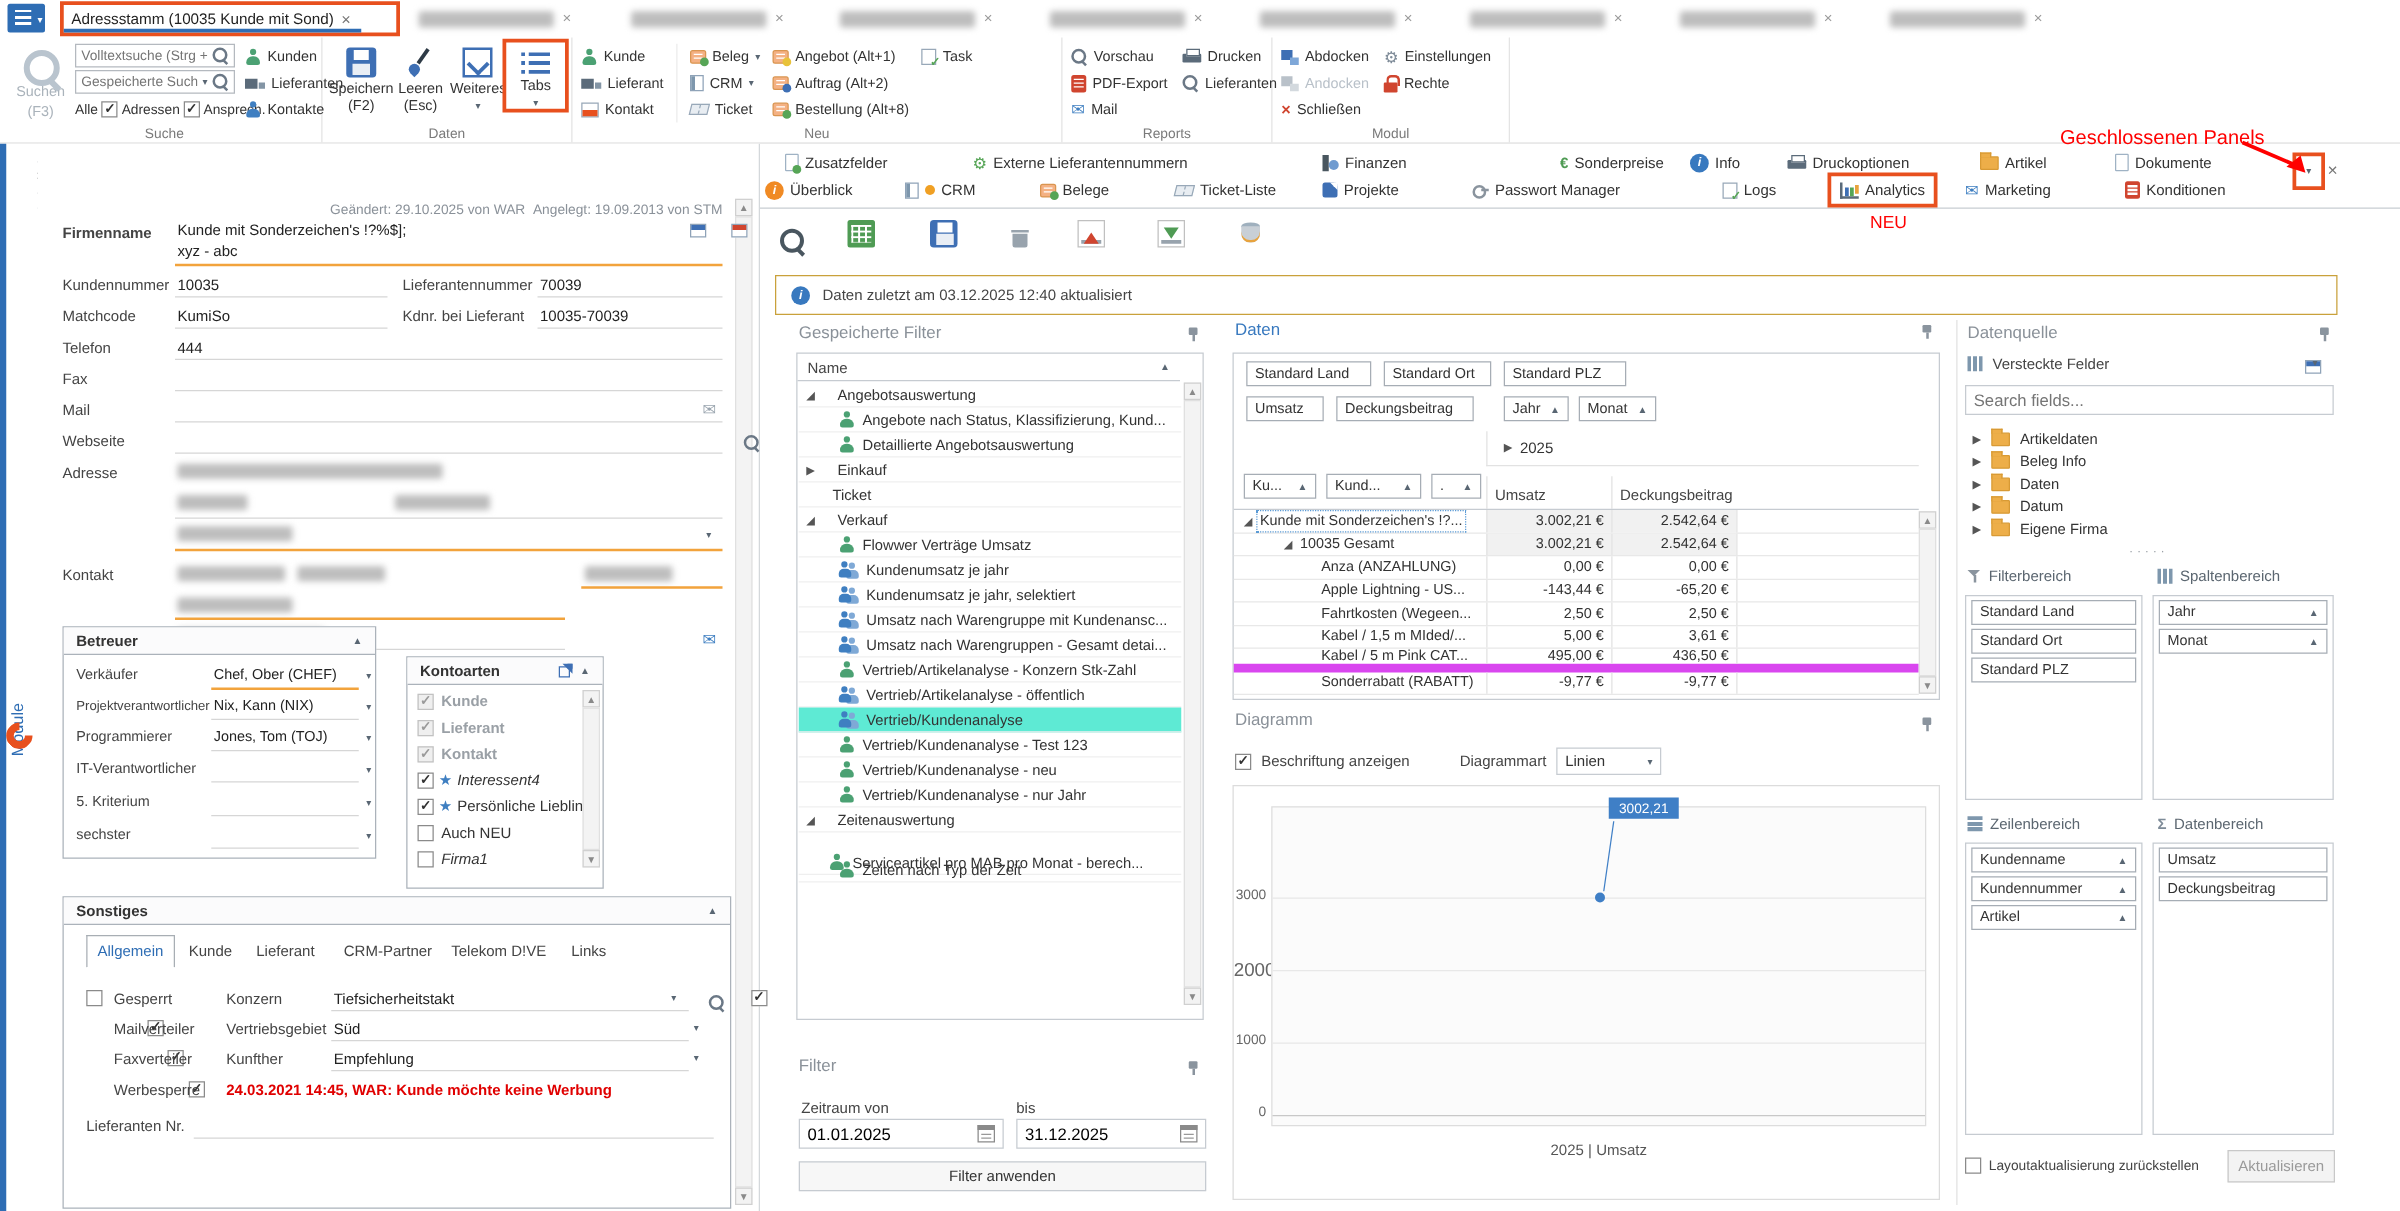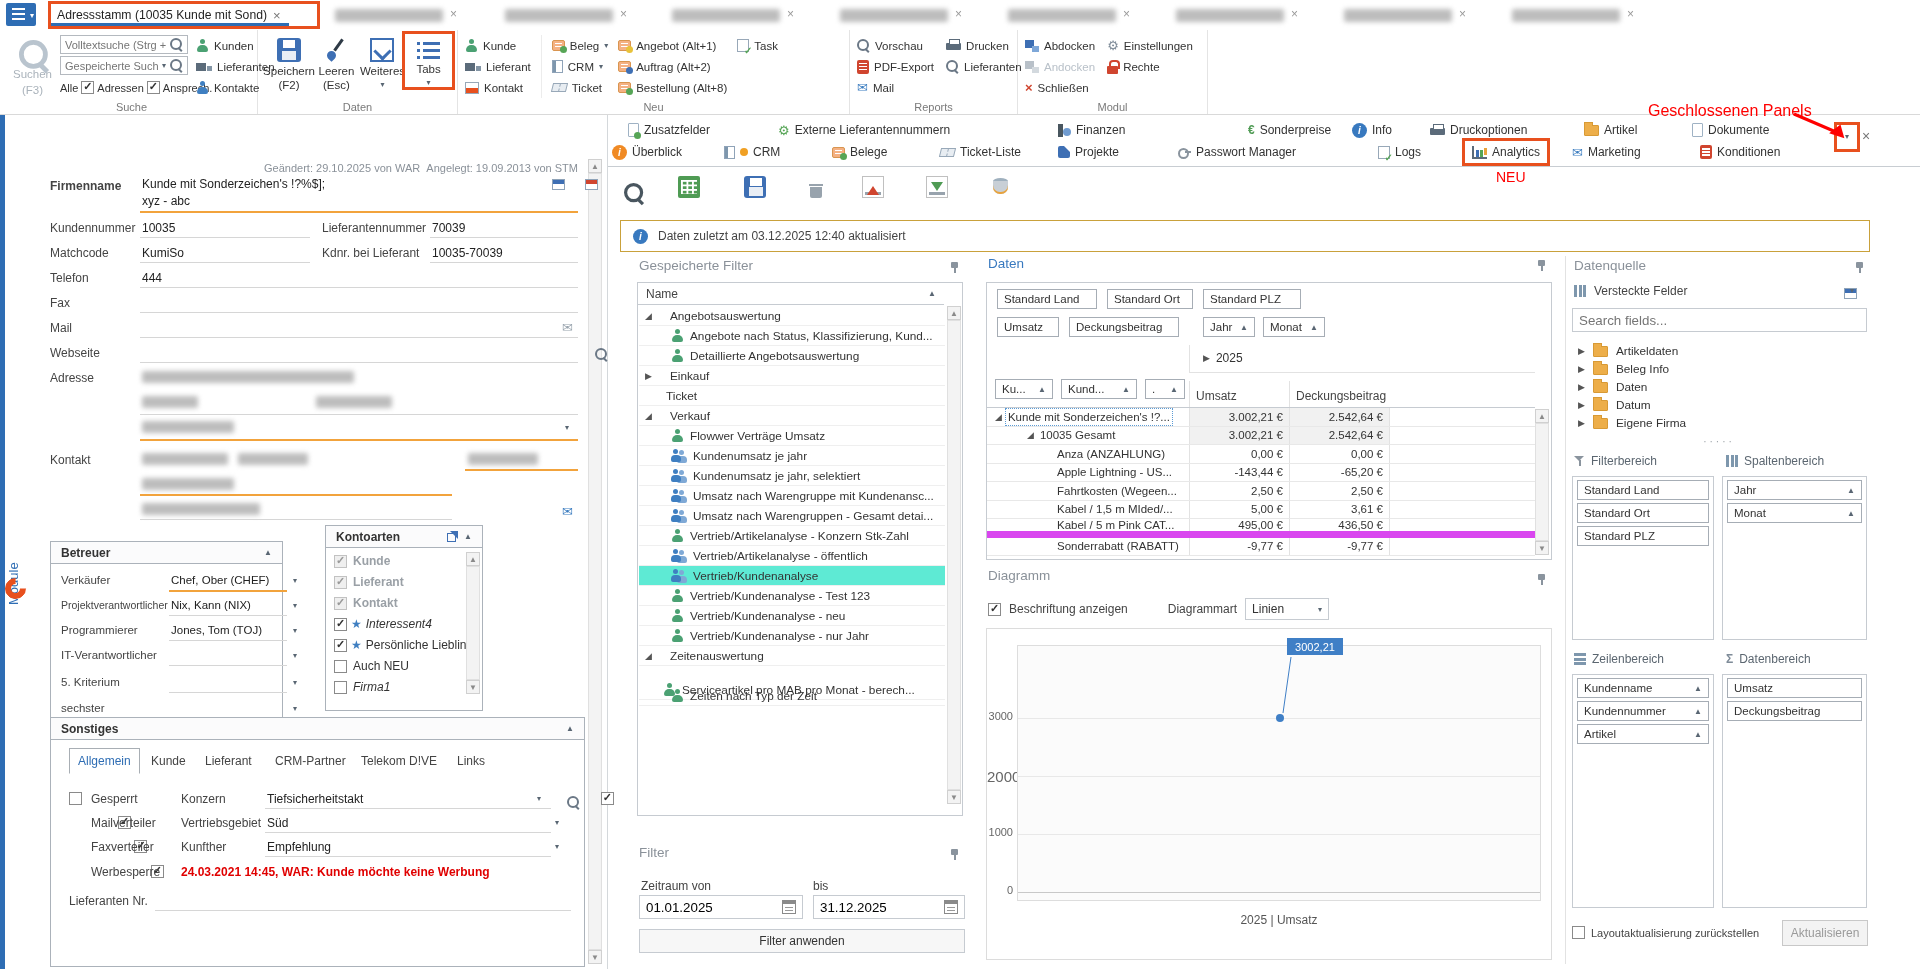--- a/index.html
+++ b/index.html
@@ -586,21 +586,21 @@
   <div class="ab blur" style="left:208px;top:338px;width:70px;height:12px"></div>
   <div class="ab blur" style="left:438px;top:338px;width:70px;height:12px"></div>
   <div class="ab oline" style="left:435px;top:354px;width:113px"></div>
   <div class="ab blur" style="left:112px;top:363px;width:92px;height:12px"></div>
   <div class="ab oline" style="left:110px;top:379px;width:312px"></div>
   <div class="ab blur" style="left:112px;top:388px;width:118px;height:12px"></div>
   <div class="ab uline" style="left:110px;top:404px;width:312px"></div>
   <span class="g-env ab" style="left:532px;top:390px;color:#3f7fc1">✉</span>
 
   
-  <div class="boxp" style="left:20px;top:426px;width:233px;height:186px">
+  <div class="boxp" style="left:20px;top:386px;width:251px;height:186px">
     <div class="boxhead">
         <span>Betreuer</span>
       <span class="g-col" style="margin-left:auto">▲</span>
       </div>
     <div class="flabel" style="left:10px;top:32px;font-size:11.5px">Verkäufer</div>
     <div class="fval nw" style="left:120px;top:32px;font-size:11.5px">Chef, Ober (CHEF)</div>
     <div class="ab oline" style="left:118px;top:48px;width:118px"></div>
     <span class="ab dd" style="left:242px;top:34px">▾</span>
     <div class="flabel nw" style="left:10px;top:57px;font-size:10.5px">Projektverantwortlicher</div>
     <div class="fval nw" style="left:120px;top:57px;font-size:11.5px">Nix, Kann (NIX)</div>

